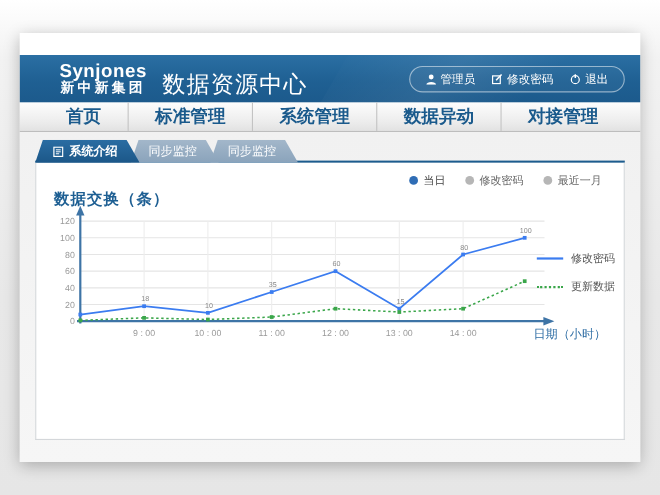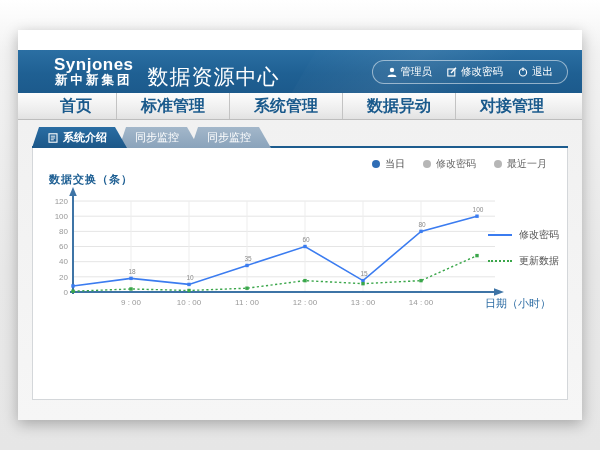--- a/index.html
+++ b/index.html
@@ -51,21 +51,21 @@
   .tab .tab-icon { width:10px; height:10px; }
 
   .panel { position:relative; background:#fff; border:1px solid #d4d7da; border-top:none; height:252px; }
 
   .radio-row { position:absolute; top:9px; right:20px; display:flex; gap:18px; align-items:center; }
   .radio-item { display:flex; align-items:center; gap:5px; font-size:10px; color:#666; cursor:pointer; }
   .radio-dot { width:8px; height:8px; border-radius:50%; background:#b6b6b6; }
   .radio-item.selected .radio-dot { background:#2f6db5; }
   .radio-item.selected { color:#444; }
 
-  .y-axis-title { position:absolute; left:16px; top:24px; font-size:11px; font-weight:bold; color:#1e5f93; letter-spacing:1px; }
+  .y-axis-title { position:absolute; left:16px; top:24px; font-size:14px; font-weight:bold; color:#1e5f93; letter-spacing:1px; }
   .x-axis-title { position:absolute; left:452px; top:148px; font-size:11px; font-weight:normal; color:#2e6da4; }
 
   .chart-svg { position:absolute; left:10px; top:34px; }
 
   .chart-legend { position:absolute; right:8px; top:80px; display:flex; flex-direction:column; gap:12px; }
   .legend-item { display:flex; align-items:center; gap:7px; font-size:10px; color:#555; }
   .legend-swatch { width:24px; height:0; border-top-width:2px; }
 
   .footer-note { position:absolute; left:26px; top:206px; font-size:8.5px; color:#e06a6a; white-space:nowrap; }
   .footer-note b { color:#d43c3c; font-weight:bold; }

